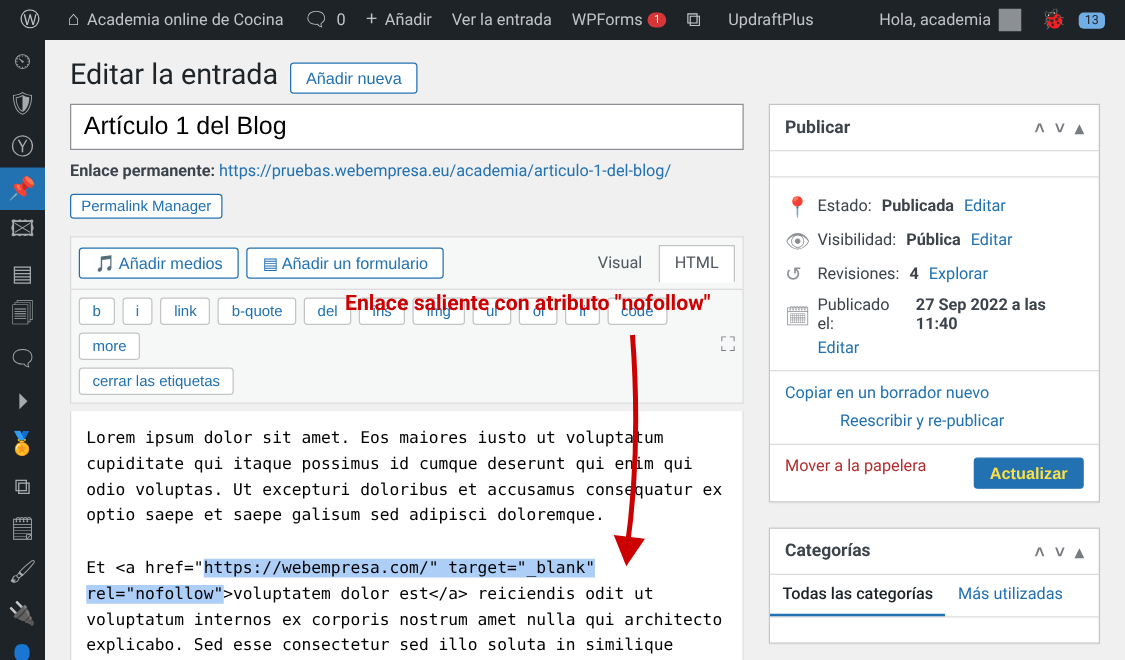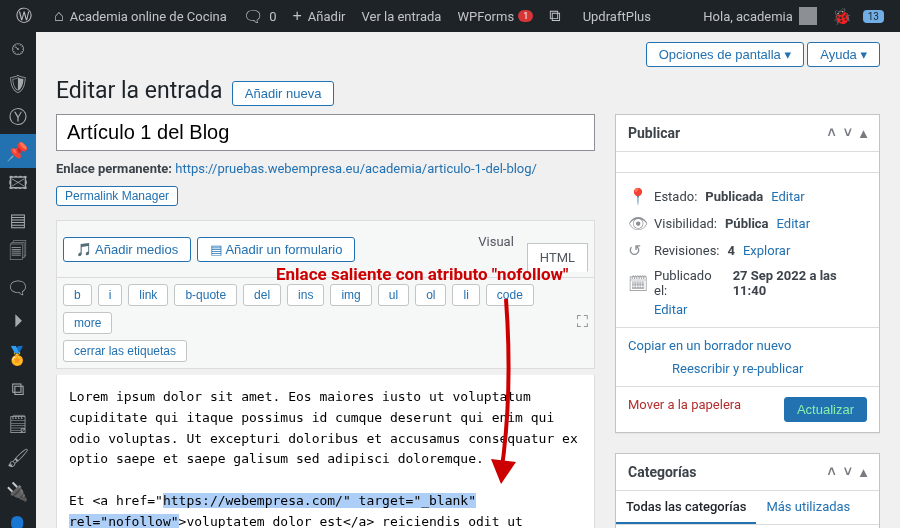--- a/index.html
+++ b/index.html
@@ -12,35 +12,35 @@
 #wpadminbar .count{background:#d63638;color:#fff;border-radius:10px;font-size:9px;padding:1px 5px;margin-left:4px;}
 #wpadminbar .qcount{background:#72aee6;color:#1d2327;border-radius:4px;font-size:10px;padding:1px 5px;margin-left:4px;font-weight:400;}
 #wpadminbar .av{width:18px;height:18px;background:#8c8f94;margin-left:6px;}
 #adminmenu{width:36px;background:#1d2327;position:absolute;left:0;top:32px;bottom:0;}
 #adminmenu .mi{height:34px;display:flex;align-items:center;justify-content:center;color:#a7aaad;cursor:pointer;font-size:18px;}
 #adminmenu .mi.active{background:#2271b1;color:#fff;position:relative;}
 #adminmenu .mi.active:after{content:"";position:absolute;right:-8px;top:50%;margin-top:-8px;border:8px solid transparent;border-right-color:#f0f0f1;}
 #wpbody{position:absolute;left:36px;right:0;top:32px;bottom:0;overflow:auto;padding:10px 20px 0 20px;}
 h1{font-size:23px;font-weight:400;margin:4px 0 10px 0;color:#1d2327;display:inline-block;}
 .btn{border:1px solid #2271b1;background:#fff;color:#2271b1;border-radius:3px;padding:4px 12px;cursor:pointer;font-size:13px;}
-.btn-primary{background:#2271b1;color:#86efac;border-color:#2271b1;}
+.btn-primary{background:#2271b1;color:#fde047;border-color:#2271b1;font-weight:bold;}
 .cols{display:flex;gap:20px;}
 .colmain{flex:1;min-width:0;}
 .colside{width:265px;flex-shrink:0;}
 .titlebox{width:100%;font-size:20px;padding:6px 10px;border:1px solid #8c8f94;background:#fff;}
 .permalink{margin:10px 0;font-size:13px;}
 .postbox{background:#fff;border:1px solid #c3c4c7;box-shadow:0 1px 1px rgba(0,0,0,.04);margin-bottom:20px;position:relative;}
 .postbox h2{font-size:14px;padding:10px 12px;margin:0;border-bottom:1px solid #dcdcde;}
 .postbox h2 .hactions{float:right;color:#787c82;display:flex;gap:8px;align-items:center;}
 .postbox .inside{padding:10px 12px;font-size:13px;}
 .toolbar{background:#f6f7f7;border:1px solid #dcdcde;padding:6px;display:flex;gap:6px;margin-bottom:6px;align-items:center;position:relative;}
 .toolbar.top{border-bottom:none;margin-bottom:0;}
 .toolbar .right{margin-left:auto;display:flex;}
 .tab{padding:6px 12px;border:1px solid transparent;color:#50575e;cursor:pointer;font-size:13px;}
-.tab.active{background:#fff;border-color:#c3c4c7;border-bottom-color:#fff;margin-bottom:-1px;margin-top:16px;}
+.tab.active{background:#fff;border-color:#c3c4c7;border-bottom-color:#fff;margin-bottom:-1px;}
 .qt{background:#fff;border:1px solid #c3c4c7;color:#2271b1;padding:3px 10px;cursor:pointer;font-size:12px;border-radius:3px;}
 .fullscreen{margin-left:auto;color:#787c82;cursor:pointer;font-size:16px;}
 .editor{font-family:Menlo,Consolas,monospace;font-size:13px;line-height:1.6;padding:12px;color:#000;min-height:180px;border:1px solid #dcdcde;border-top:none;background:#fff;}
 .editor mark{background:#ACCEF7;color:#000;}
 .divider{border-top:1px solid #dcdcde;margin:10px -12px;}
 .misc{display:flex;align-items:center;gap:8px;padding:4px 0;}
 .misc .ico{color:#8c8f94;font-size:16px;width:18px;}
 .delete{color:#b32d2e;}
 .annot{position:absolute;font-weight:700;color:#c00;font-size:17px;left:220px;top:150px;pointer-events:none;z-index:9;}
 .arrow{position:absolute;left:425px;top:180px;pointer-events:none;z-index:9;}
@@ -107,24 +107,20 @@
   <div class="mi">⧉</div>
   <div class="mi">🗒</div>
   <div class="mi">🖌</div>
   <div class="mi">🔌</div>
   <div class="mi">👤</div>
 
 </div>
 
 <div id="wpbody">
 
-  <div style="text-align:right;margin-bottom:6px;">
-    <button class="btn"><span>Opciones de pantalla</span> ▾</button>
-    <button class="btn"><span>Ayuda</span> ▾</button>
-  </div>
 
   <h1>Editar la entrada</h1>
   <button class="btn" style="margin-left:6px;">Añadir nueva</button>
 
   <div class="cols">
     <div class="colmain" style="position:relative;">
       <input class="titlebox" value="Artículo 1 del Blog" style="">
 
       <div class="permalink">
         <strong>Enlace permanente:</strong>

